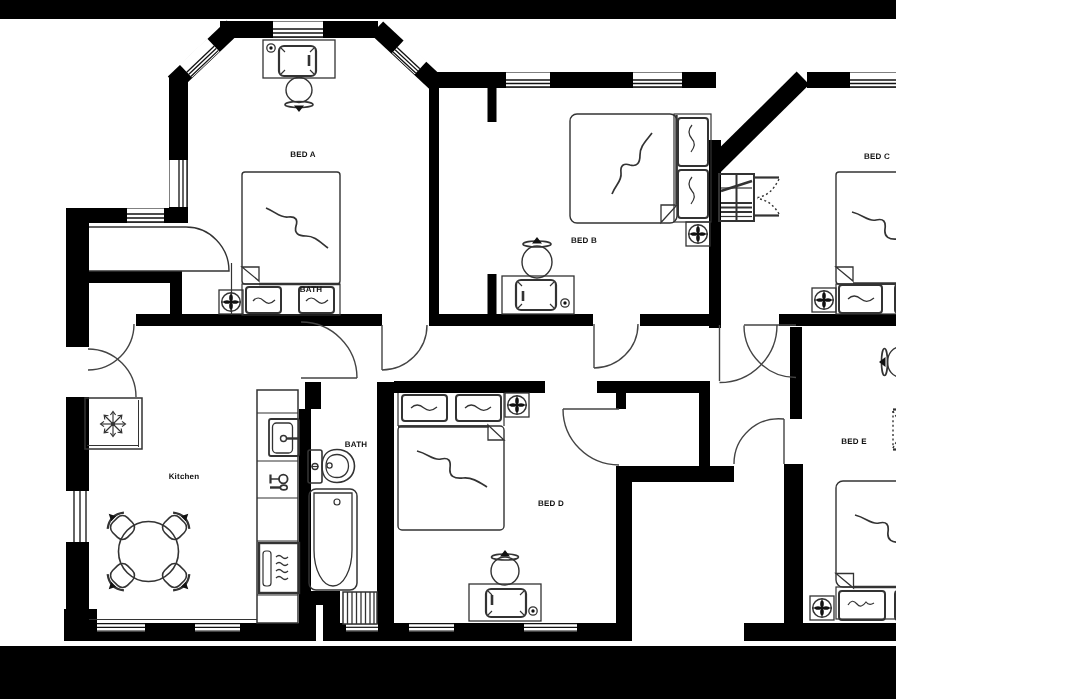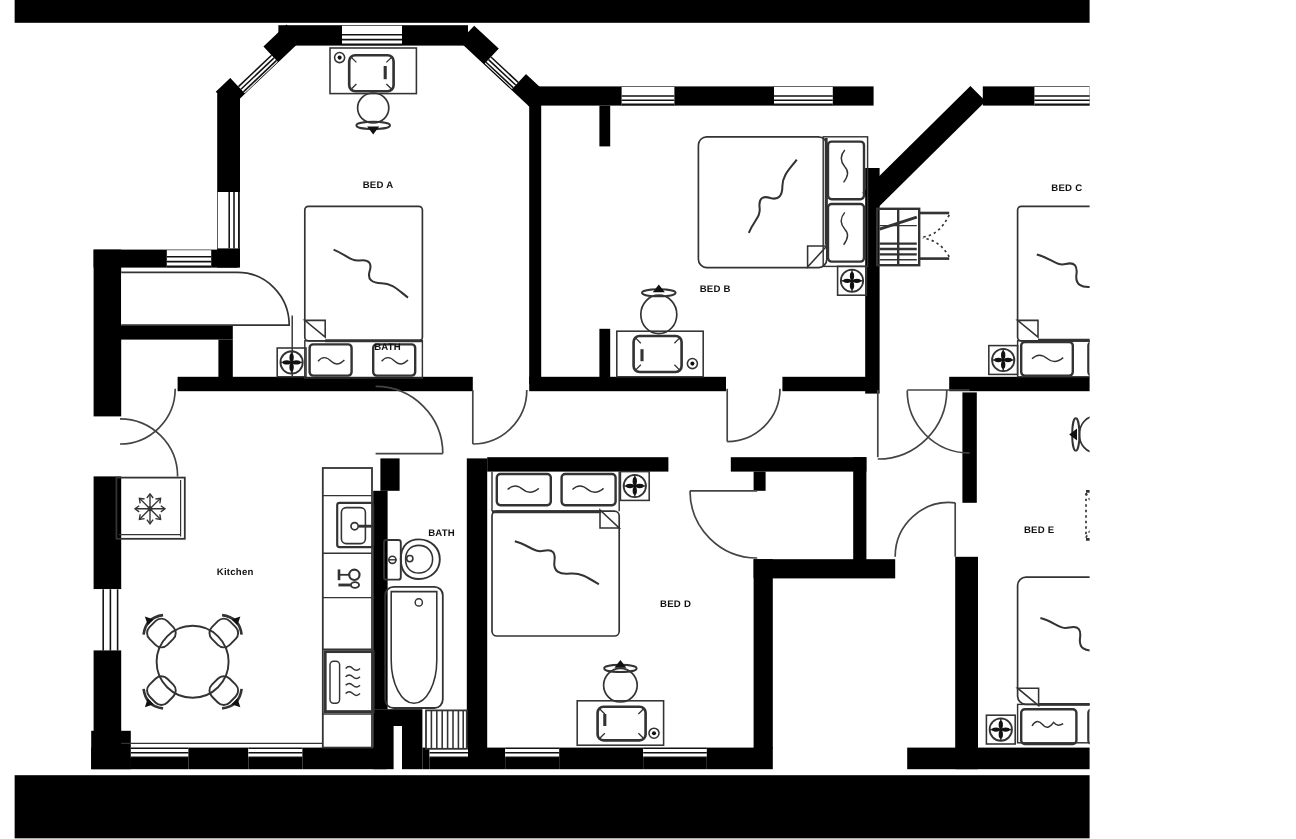--- a/index.html
+++ b/index.html
@@ -1,16 +1,16 @@
 <!DOCTYPE html>
 <html><head>
 <meta charset="utf-8">
 <style>
 html,body{margin:0;padding:0;background:#fff;}
-#wrap{width:896px;height:699px;position:relative;overflow:hidden;background:#ffffff;font-family:"Liberation Sans",sans-serif;padding-left:12px;}
+#wrap{width:896px;height:699px;position:relative;overflow:hidden;background:#ffffff;font-family:"Liberation Sans",sans-serif;}
 text{font-family:"Liberation Sans",sans-serif;font-weight:bold;fill:#111;-webkit-font-smoothing:antialiased;text-rendering:geometricPrecision;}
 </style>
 </head>
 <body>
 <div id="wrap">
 <svg width="1080" height="699" viewBox="0 0 1080 699" xmlns="http://www.w3.org/2000/svg">
 
 <rect x="0" y="0" width="1080" height="699" fill="#ffffff"></rect>
 
 <rect x="0" y="0" width="1080" height="19" fill="#000"></rect>

